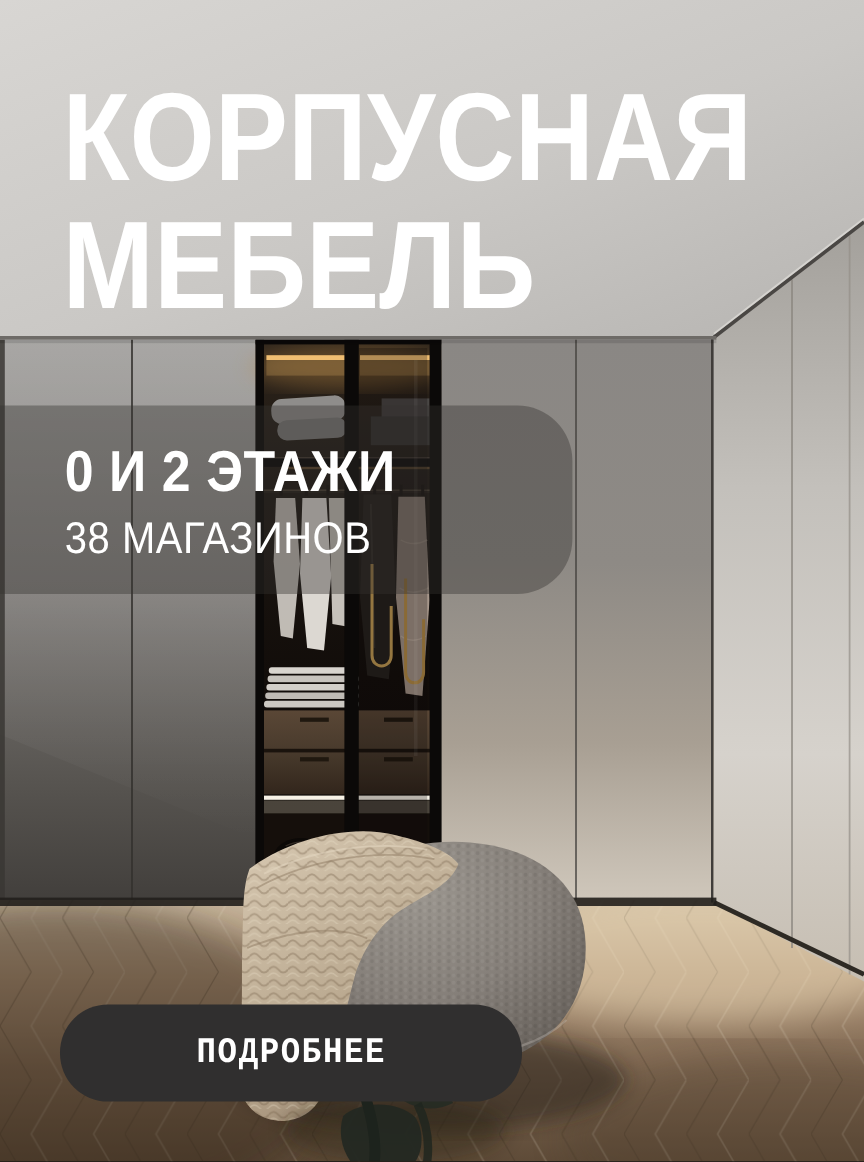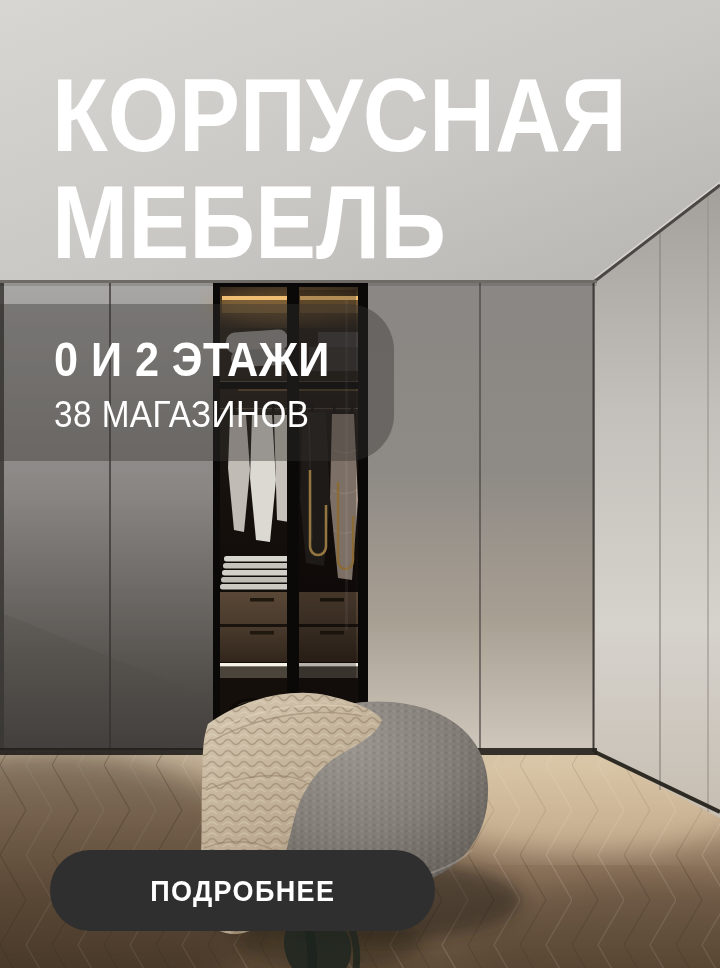--- a/index.html
+++ b/index.html
@@ -10,37 +10,36 @@
   }
   .photo{position:absolute;inset:0;display:block;}
   .headline{
     position:absolute;left:52px;top:62px;
     color:var(--text-color,#ffffff);
     font-size:104px;font-weight:bold;line-height:107px;
     transform:scaleX(0.88);transform-origin:left top;
     letter-spacing:0;white-space:nowrap;
   }
   .badge{
-    position:absolute;left:0;top:304px;width:394px;height:157px;
+    position:absolute;left:0;top:338px;width:477px;height:157px;
     background:var(--badge-bg,rgba(52,49,47,0.40));
     border-radius:0 46px 46px 0;
     box-sizing:border-box;
     padding:30px 0 0 54px;
   }
   .badge-inner{transform:scaleX(0.9);transform-origin:left top;color:var(--text-color,#ffffff);white-space:nowrap;}
   .badge-heading{font-size:48px;font-weight:bold;line-height:52px;letter-spacing:0.5px;}
   .badge-sub{font-size:37px;font-weight:normal;line-height:46px;margin-top:6px;letter-spacing:0.5px;}
   .cta{
     position:absolute;left:50px;top:837px;width:385px;height:81px;
     background:var(--cta-bg,#302f2f);
     border:none;border-radius:40px;cursor:pointer;
     display:flex;align-items:center;justify-content:center;
     color:var(--text-color,#ffffff);
-    font-family:Liberation Sans, sans-serif;
-    margin-top:13px;
+    font-family:Liberation Mono, monospace;
   }
   .cta span{
     display:inline-block;font-size:30px;font-weight:bold;letter-spacing:1.5px;
     transform:scaleX(0.9);
   }
 </style>
 </head>
 <body>
 
 <div class="banner">

